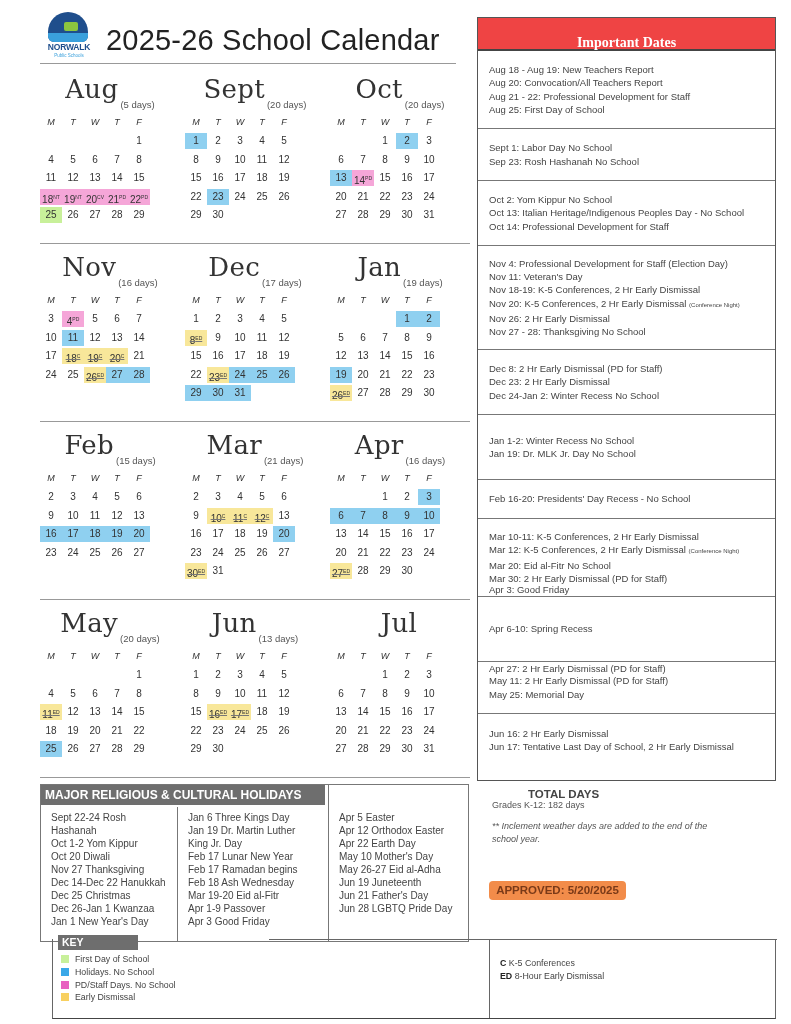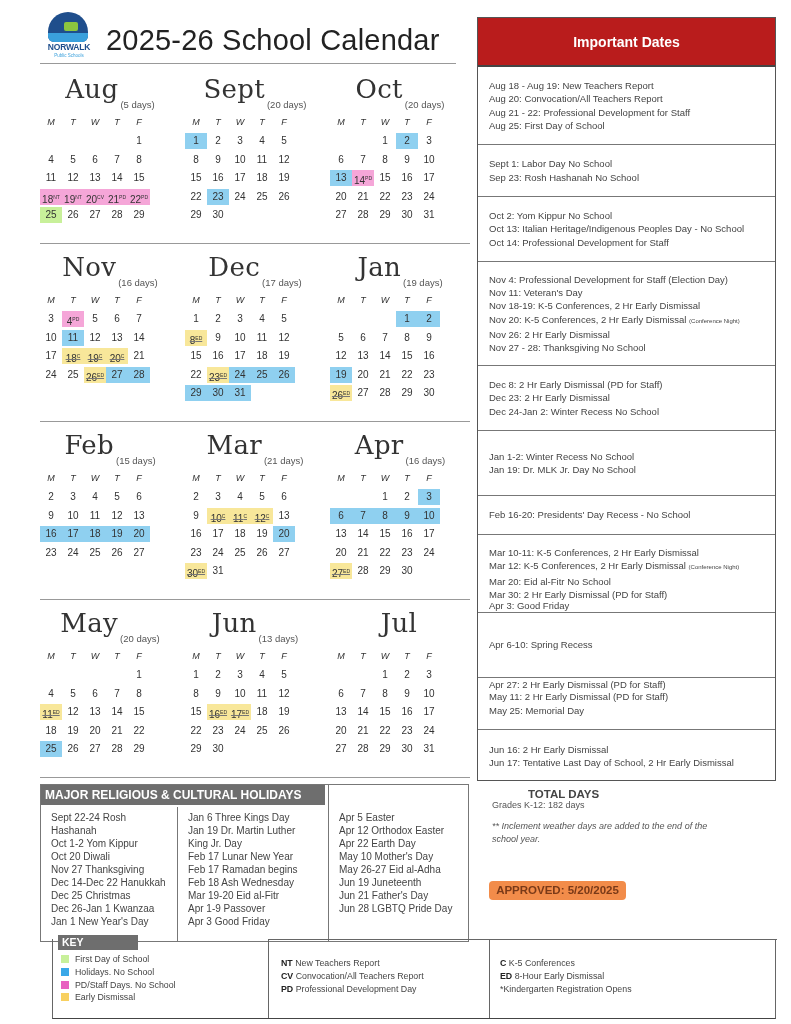--- a/index.html
+++ b/index.html
@@ -33,21 +33,21 @@
   .d.yellow { background: #f8e79a; text-decoration: line-through; text-decoration-color: #777; }
 
   .holidays { position: absolute; left: 40px; top: 784px; width: 429px; height: 158px; border: 1px solid #777; }
   .hol-head { position: absolute; left: 0; top: 0; width: 284px; height: 20px; background: #6e6e6e; color: #fff; font-weight: bold; font-size: 12px; line-height: 20px; padding-left: 4px; }
   .hol-col { position: absolute; top: 22px; font-size: 10px; line-height: 13px; color: #444; padding-left: 10px; padding-top: 4px; }
   .hol-col.c1 { left: 0; width: 136px; height: 134px; }
   .hol-col.c2 { left: 136px; width: 147px; height: 134px; border-left: 1px solid #777; }
   .hol-col.c3 { left: 287px; width: 138px; top: 0; height: 156px; border-left: 1px solid #777; padding-top: 26px; }
 
   .imp { position: absolute; left: 477px; top: 17px; width: 299px; height: 764px; border: 1px solid #555; }
-  .imp-head { height: 49px; background: #b91c1c; color: #fff; font-weight: bold; font-size: 14px; text-align: center; line-height: 49px; border-bottom: 2px solid #444; }
+  .imp-head { height: 33px; background: #ef4444; color: #fff; font-weight: bold; font-size: 14px; text-align: center; line-height: 49px; border-bottom: 2px solid #444; font-family: Liberation Serif, serif; }
   .imp-sec { border-bottom: 1px solid #777; padding: 0 11px; font-size: 9.5px; line-height: 13.2px; color: #444; display: flex; flex-direction: column; justify-content: center; }
   .imp-sec:last-child { border-bottom: none; }
   .imp-sec .small { font-size: 6px; }
 
   .total { position: absolute; left: 492px; top: 788px; width: 280px; }
   .total-title { font-weight: bold; font-size: 11.5px; color: #444; margin-left: 36px; }
   .total-sub { font-size: 9px; color: #555; }
   .total-note { margin-top: 10px; font-size: 9px; font-style: italic; color: #555; line-height: 13px; width: 225px; }
   .approved { position: absolute; left: 489px; top: 881px; width: 137px; height: 19px; border-radius: 4px; background: #f28c4a; color: #7a3a18; font-weight: bold; font-size: 11.5px; text-align: center; line-height: 19px; }
 
@@ -719,23 +719,17 @@
 
 <div class="key">
   <div class="key-top"></div>
   <div class="key-head">KEY</div>
   <div class="key-col k1" id="key-k1">
       <div><span class="sw" style="background: rgb(200, 240, 154);"></span><span>First Day of School</span></div>
       <div><span class="sw" style="background: rgb(58, 168, 232);"></span><span>Holidays. No School</span></div>
       <div><span class="sw" style="background: rgb(232, 96, 192);"></span><span>PD/Staff Days. No School</span></div>
       <div><span class="sw" style="background: rgb(248, 208, 96);"></span><span>Early Dismissal</span></div>
     </div>
-  <div class="key-col k2" id="key-k2">
-      <div><b>NT</b> <span>New Teachers Report</span></div>
-      <div><b>CV</b> <span>Convocation/All Teachers Report</span></div>
-      <div><b>PD</b> <span>Professional Development Day</span></div>
-    </div>
   <div class="key-col k3" id="key-k3">
       <div><b>C</b> <span>K-5 Conferences</span></div>
       <div><b>ED</b> <span>8-Hour Early Dismissal</span></div>
-      <div><span>*Kindergarten Registration Opens</span></div>
     </div>
 </div>
 
 </body></html>

